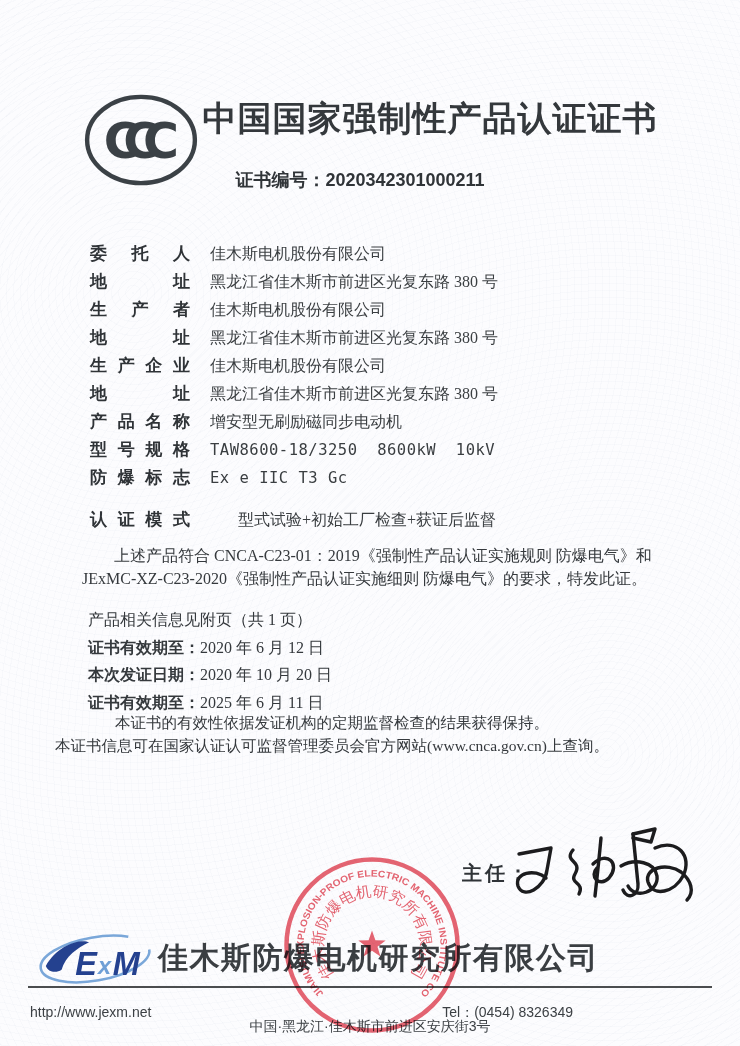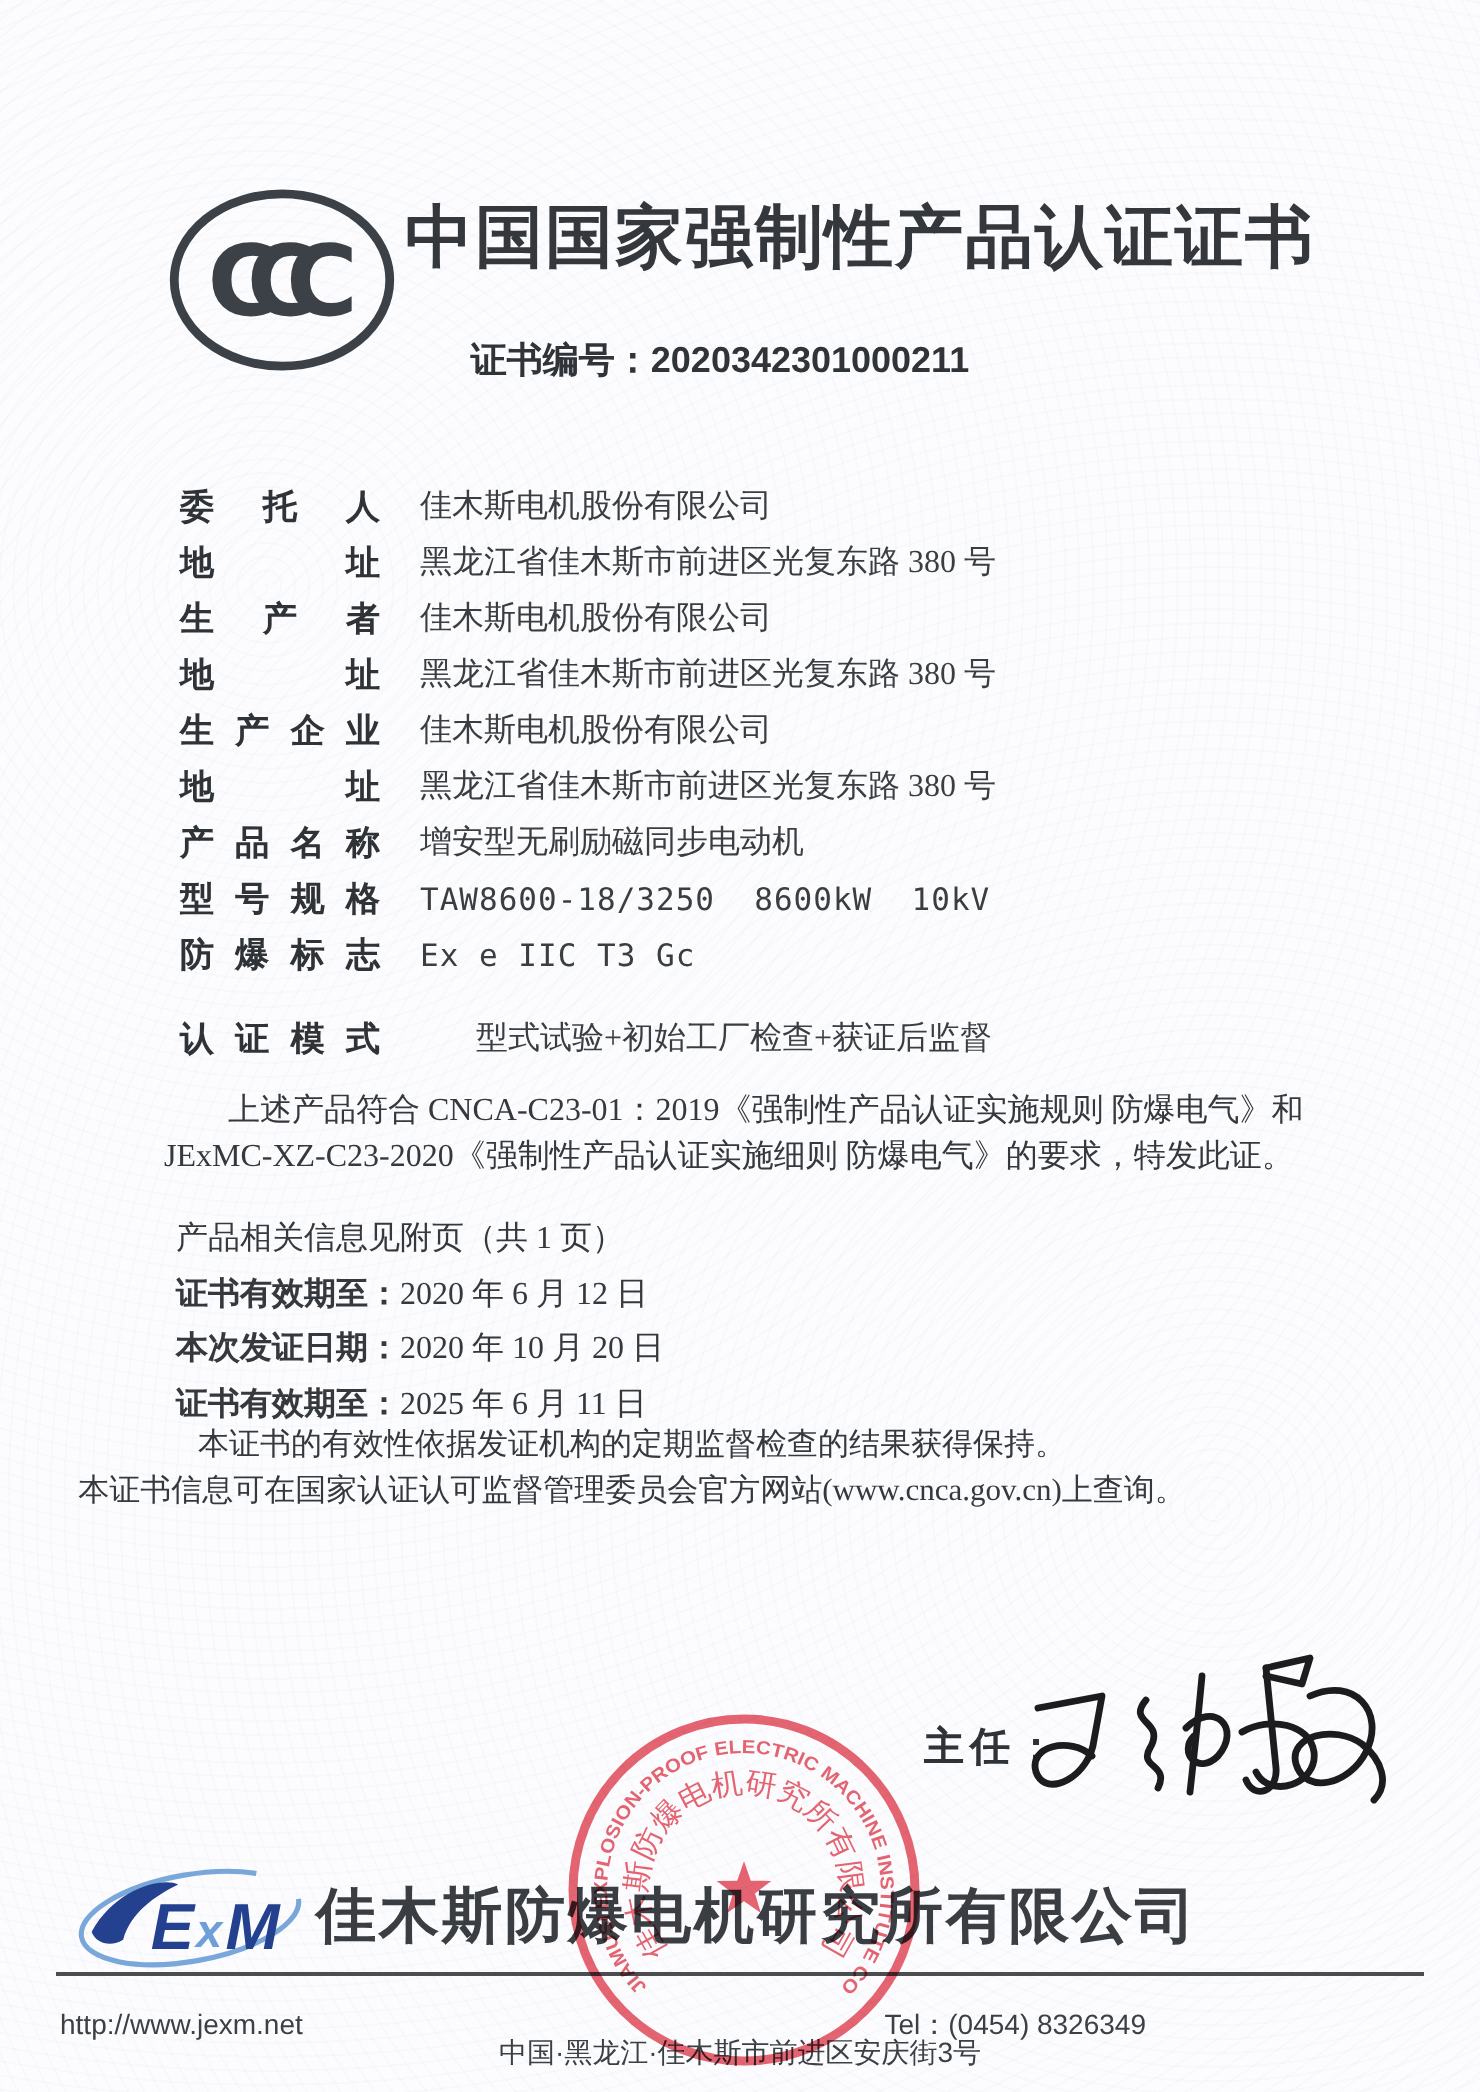--- a/index.html
+++ b/index.html
@@ -28,21 +28,21 @@
     text-align:justify;text-align-last:justify;}
   .fvalue{margin-left:20px;font-size:16px;white-space:pre-wrap;color:#3a3e41;}
   .fvalue.mono{font-family:"DejaVu Sans Mono", monospace;font-size:15.5px;letter-spacing:0.5px;}
   
   .statement{left:82px;top:544px;width:584px;font-size:16px;line-height:23px;
     text-indent:2em;color:#35393d;margin:0;}
   
   .info{left:88px;top:606px;width:560px;font-size:16px;line-height:27.5px;color:#35393d;}
   .info .lbl{font-weight:600;}
   
-  .notes{left:0;top:712px;width:632px;text-align:center;font-size:15.5px;line-height:22.5px;color:#35393d;}
+  .notes{left:16px;top:712px;width:632px;text-align:center;font-size:15.5px;line-height:22.5px;color:#35393d;}
   
   .sign-label{left:462px;top:860px;font-size:20px;letter-spacing:3px;font-weight:600;color:#2f3337;}
   .sign-svg{left:505px;top:820px;width:200px;height:108px;}
   
   .stamp{left:282px;top:855px;width:180px;height:180px;mix-blend-mode:multiply;opacity:0.88;}
   
   .jexm-logo{left:36px;top:926px;width:118px;height:66px;}
   .company{left:158px;top:938px;font-family:"Liberation Sans", sans-serif;
     font-size:30px;font-weight:600;letter-spacing:1.5px;color:#3a3e42;white-space:nowrap;}
   .divider{left:28px;top:986px;width:684px;height:2px;background:#4b4d4f;}

